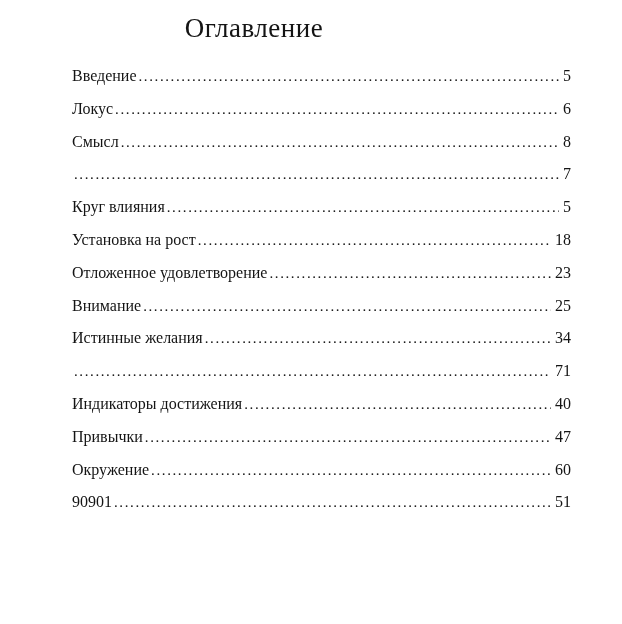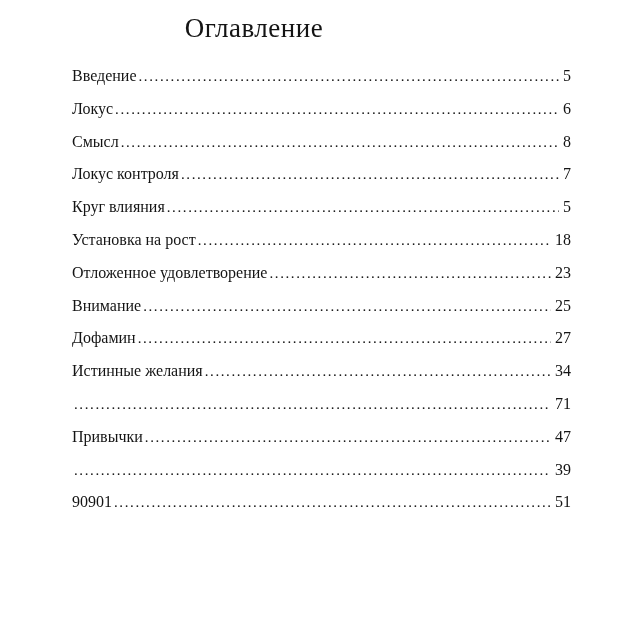--- a/index.html
+++ b/index.html
@@ -82,21 +82,20 @@
     <span class="toc-page">6</span>
   </div>
 
   <div class="toc-row">
     <span class="toc-label">Смысл</span>
     <span class="toc-dots"></span>
     <span class="toc-page">8</span>
   </div>
 
   <div class="toc-row">
-    <span class="toc-label">Локус контроля</span>
     <span class="toc-dots"></span>
     <span class="toc-page">7</span>
   </div>
 
   <div class="toc-row">
     <span class="toc-label">Круг влияния</span>
     <span class="toc-dots"></span>
     <span class="toc-page">5</span>
   </div>
 
@@ -111,49 +110,50 @@
     <span class="toc-dots"></span>
     <span class="toc-page">23</span>
   </div>
 
   <div class="toc-row">
     <span class="toc-label">Внимание</span>
     <span class="toc-dots"></span>
     <span class="toc-page">25</span>
   </div>
 
-  <div class="toc-row">
-    <span class="toc-label">Дофамин</span>
-    <span class="toc-dots"></span>
-    <span class="toc-page">27</span>
-  </div>
 
 
   <div class="toc-row">
     <span class="toc-label">Истинные желания</span>
     <span class="toc-dots"></span>
     <span class="toc-page">34</span>
   </div>
 
   <div class="toc-row">
     <span class="toc-dots"></span>
     <span class="toc-page">71</span>
   </div>
 
+  <div class="toc-row">
+    <span class="toc-label">Индикаторы достижения</span>
+    <span class="toc-dots"></span>
+    <span class="toc-page">40</span>
+  </div>
 
 
   <div class="toc-row">
     <span class="toc-label">Привычки</span>
     <span class="toc-dots"></span>
     <span class="toc-page">47</span>
   </div>
 
   <div class="toc-row">
+    <span class="toc-label">Окружение</span>
     <span class="toc-dots"></span>
-    <span class="toc-page">39</span>
+    <span class="toc-page">60</span>
   </div>
 
   <div class="toc-row">
     <span class="toc-label">90901</span>
     <span class="toc-dots"></span>
     <span class="toc-page">51</span>
   </div>
 </div>
 </div>
 

